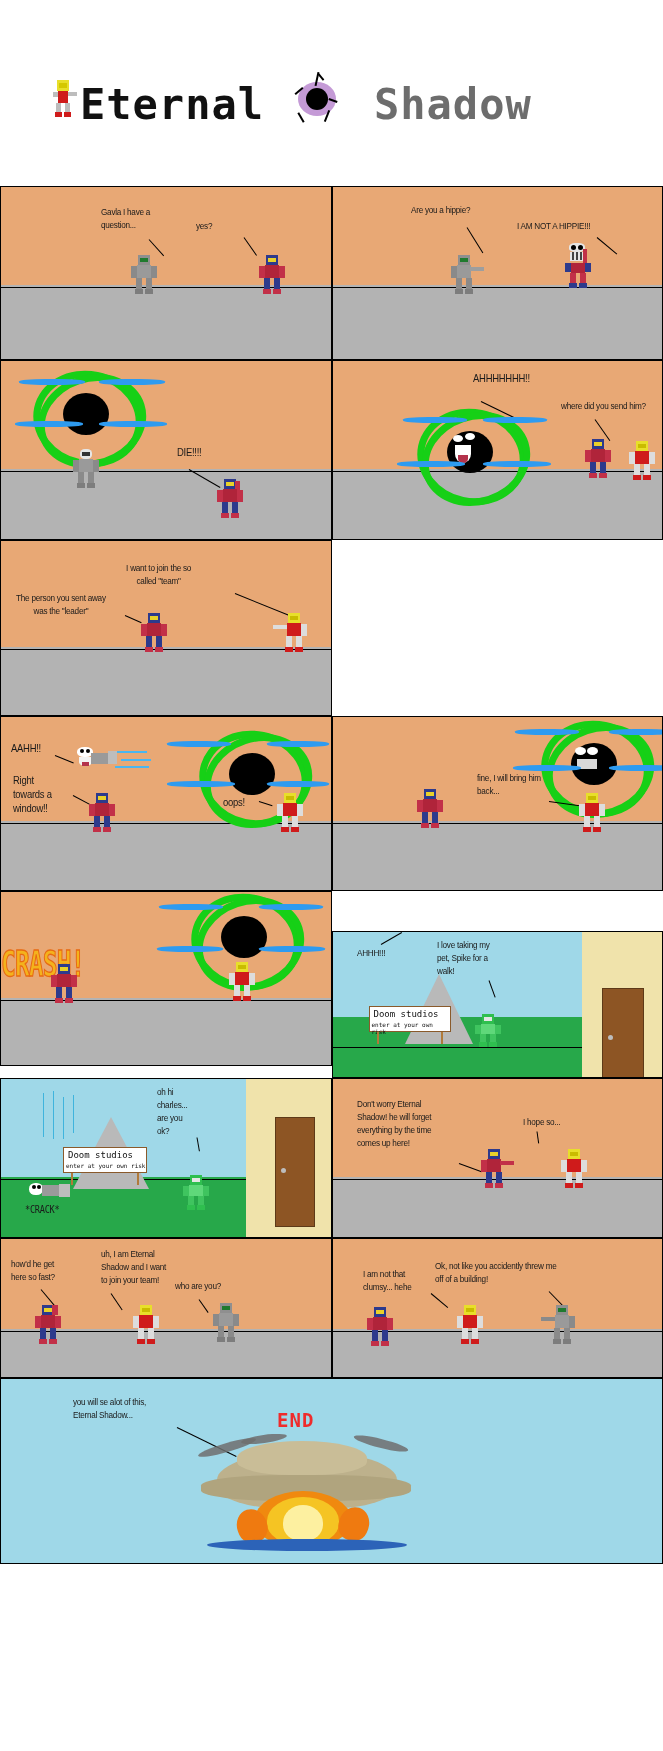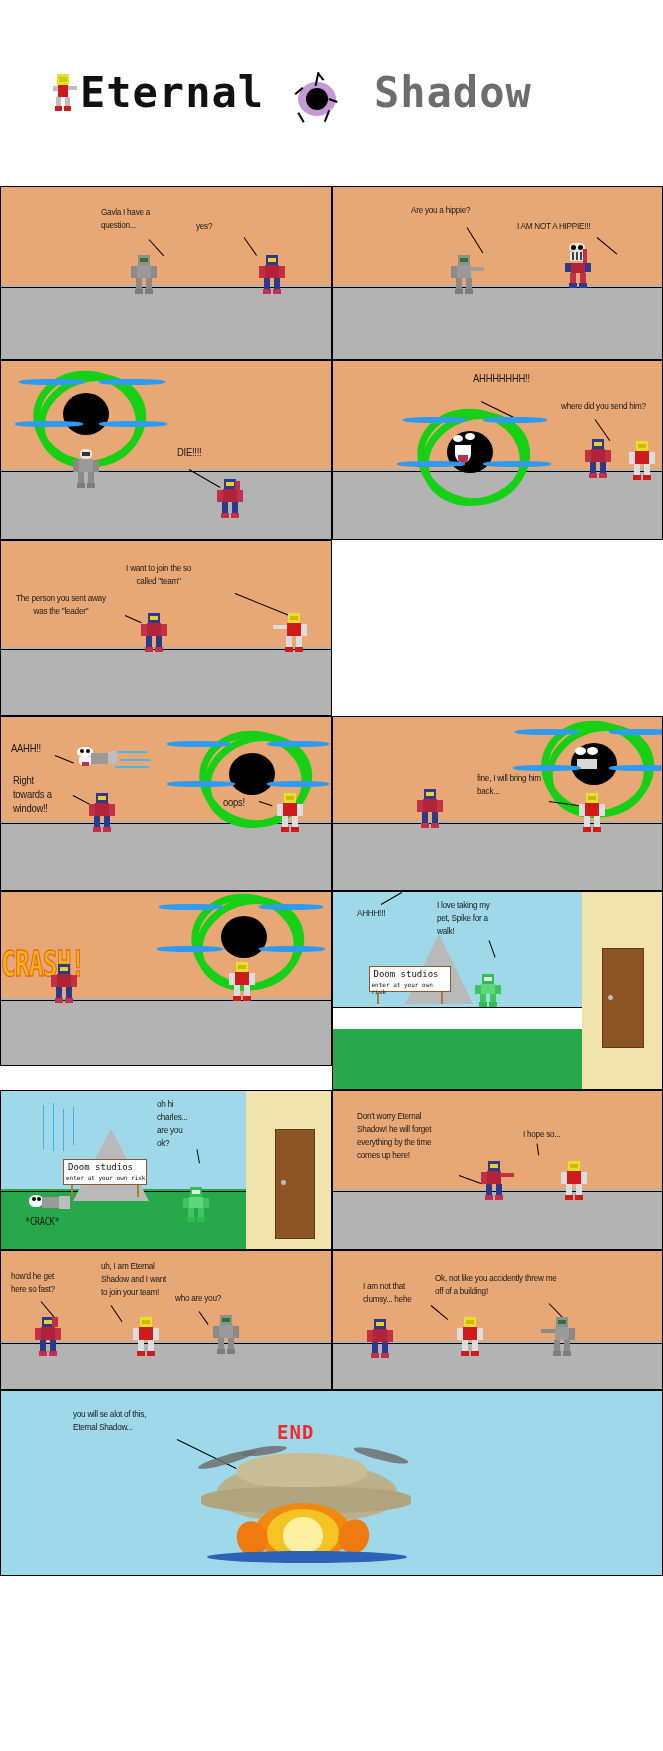--- a/index.html
+++ b/index.html
@@ -1,21 +1,21 @@
 <!DOCTYPE html>
 <html><head>
 <meta charset="utf-8">
 <style>
   html,body{margin:0;padding:0;background:#ffffff;}
   body{width:663px;height:1751px;font-family:"Liberation Sans",sans-serif;overflow:hidden;}
   .page{position:relative;width:663px;height:1751px;background:#fff;}
 
   
   .title-bar{position:absolute;left:0;top:0;width:663px;height:186px;background:#fff;}
-  .title-row{position:absolute;left:52px;top:72px;display:flex;align-items:flex-start;}
+  .title-row{position:absolute;left:52px;top:72px;display:flex;align-items:flex-end;}
   .title-word{font-family:"DejaVu Sans Mono",monospace;font-size:42px;font-weight:bold;letter-spacing:1px;line-height:1;}
   .t-eternal{color:#111111;}
   .t-shadow{color:#6d6d6d;}
   .title-gap{display:inline-block;width:26px;}
   .title-gap2{display:inline-block;width:30px;}
 
   
   .hero-mini{position:relative;width:26px;height:48px;margin-right:2px;}
   .hm{position:absolute;}
 
@@ -488,21 +488,21 @@
           <div class="torso" style="background:#b0243a;"></div>
             <div class="armL" style="background:#c23048;"></div>
             <div class="armR" style="background:#c23048;"></div>
           <div class="legL" style="background:#2d3a8c;"></div>
             <div class="legR" style="background:#2d3a8c;"></div>
           <div class="footL" style="background:#c23048;"></div>
             <div class="footR" style="background:#c23048;"></div>
         </div>
       </div>
 
-      <div class="panel half" style="height:199px;">
+      <div class="panel half" style="height:147px;margin-top:40px;">
         <div class="bg-split bg-top sky-blue" style="height:115px;right:80px;"></div>
         <div class="bg-split bg-bot grass" style="height:60px;right:80px;"></div>
         <div class="hline" style="top:115px;right:80px;"></div>
         <div style="position:absolute;right:0;top:0;width:80px;height:100%;" class="wall-tan"></div>
         <div class="door" style="right:18px;top:56px;width:42px;height:100px;">
           <div class="knob" style="left:5px;top:46px;"></div>
         </div>
         <div class="say" style="left:24px;top:14px;width:60px;">AHHH!!!</div>
         <div class="lead" style="left:48px;top:12px;width:24px;transform:rotate(-30deg);"></div>
         <div class="say" style="left:104px;top:6px;width:90px;">I love taking my

